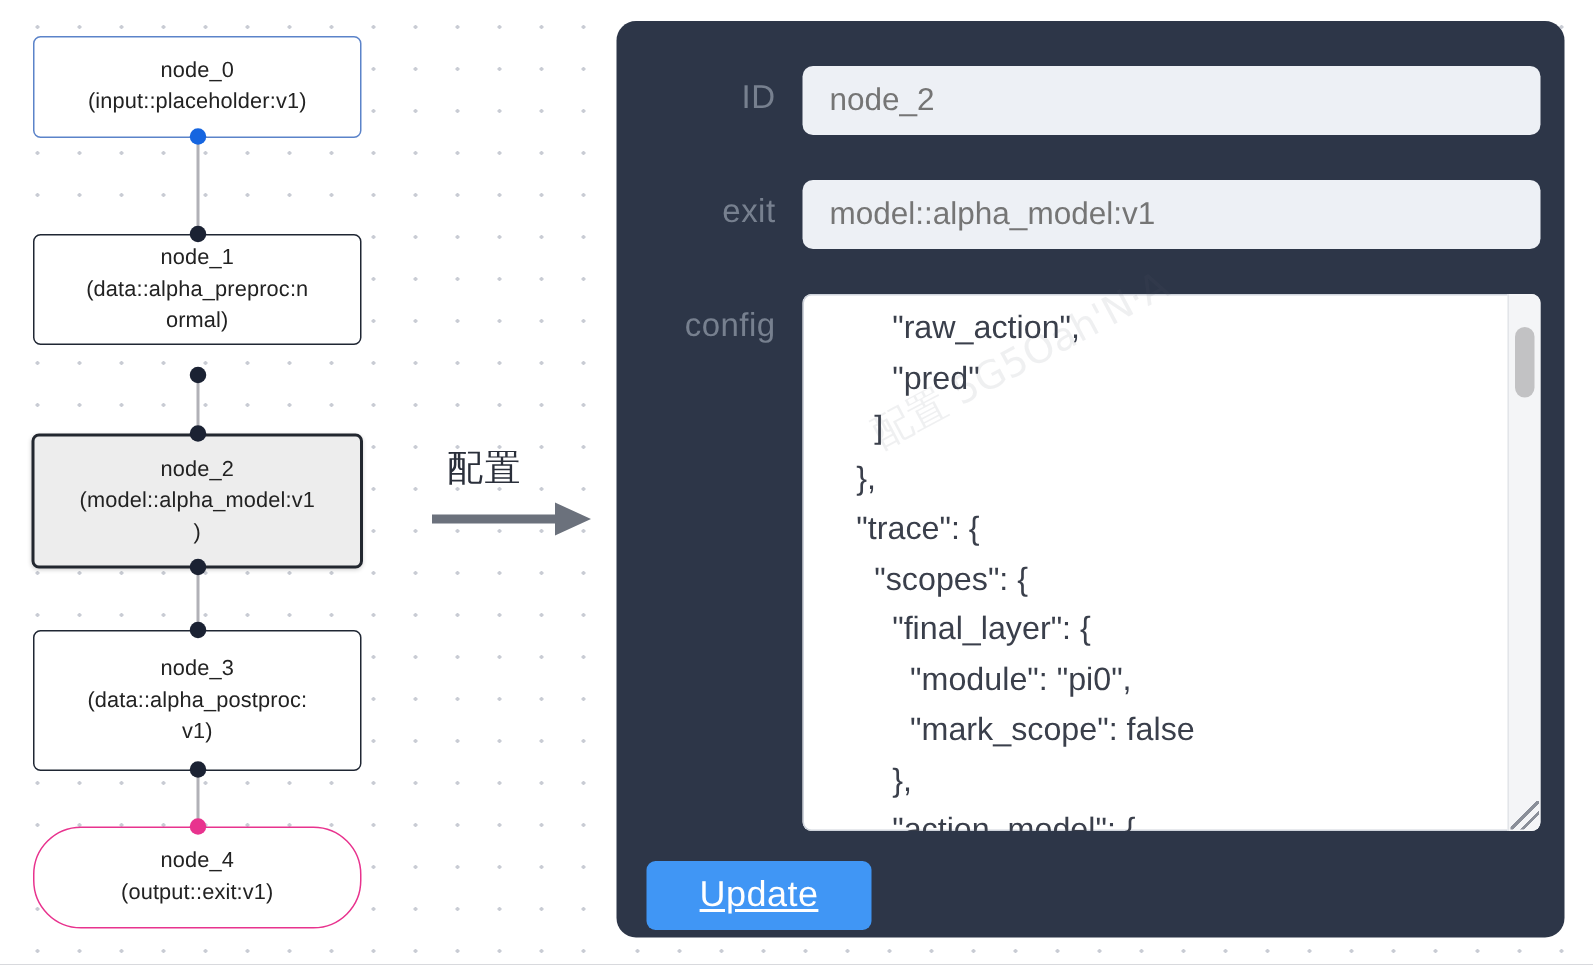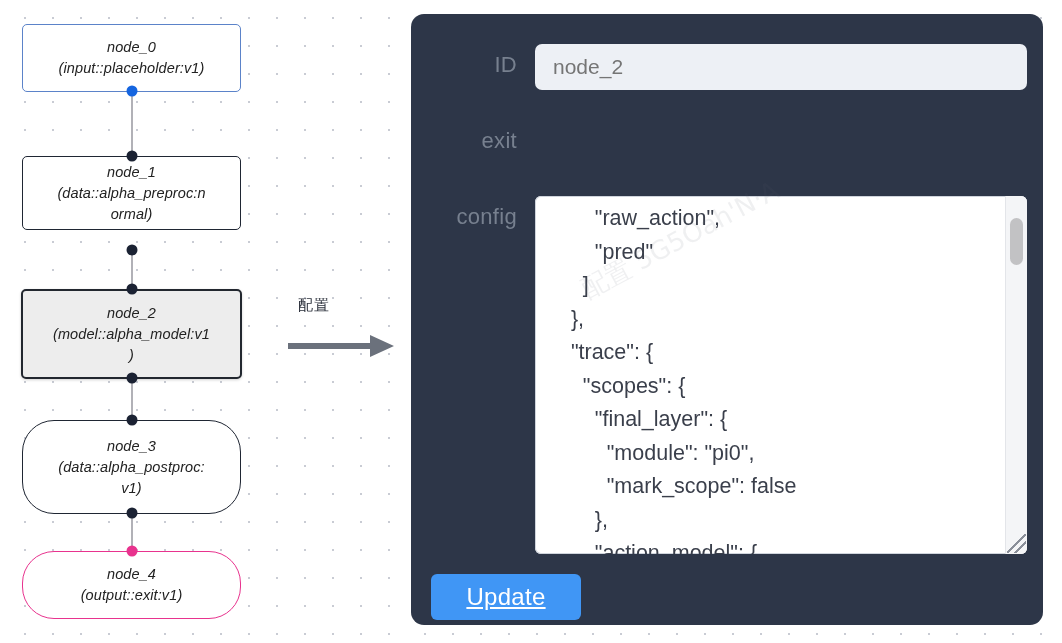--- a/index.html
+++ b/index.html
@@ -37,21 +37,21 @@
     display: flex;
     align-items: center;
     justify-content: center;
     text-align: center;
     font-size: 14.5px;
     line-height: 21px;
     color: #222222;
     padding: 2px 10px;
     letter-spacing: 0.1px;
   }
-  .node .nlabel { display: block; white-space: pre-line; font-style: italic; }
+  .node .nlabel { display: block; white-space: pre-line; }
 
   .node.n-input  { border-color: #5b83c9; }
   .node.n-output { border-color: #e8338e; border-radius: 32px; }
   .node.n-selected {
     background: #ededed;
     border-color: #22272f;
     border-width: 2px;
     box-shadow: 0 1px 3px rgba(0,0,0,0.18);
   }
 
@@ -79,21 +79,21 @@
     position: absolute;
     left: 288px;
     top: 296px;
     width: 112px;
     height: 80px;
     z-index: 8;
   }
   #transition .tlabel {
     position: absolute;
     left: 10px; top: 0;
-    font-size: 15px;
+    font-size: 24px;
     color: #2a2f3a;
     font-family: "DejaVu Sans", sans-serif;
     letter-spacing: 1px;
   }
   #transition .arrow-wrap {
     position: absolute;
     left: 0; top: 36px;
     width: 108px; height: 28px;
   }
 
@@ -261,21 +261,21 @@
   <div class="handle" style="left:132px; top:250px;"></div>
 
   <div class="node n-selected" style="left:21px; top:289px; width:221px; height:90px;">
     <span class="nlabel">node_2
 (model::alpha_model:v1
 )</span>
   </div>
   <div class="handle" style="left:132px; top:289px;"></div>
   <div class="handle" style="left:132px; top:378px;"></div>
 
-  <div class="node" style="left:22px; top:420px; width:219px; height:94px;border-radius:32px;">
+  <div class="node" style="left:22px; top:420px; width:219px; height:94px;">
     <span class="nlabel">node_3
 (data::alpha_postproc:
 v1)</span>
   </div>
   <div class="handle" style="left:132px; top:420px;"></div>
   <div class="handle" style="left:132px; top:513px;"></div>
 
   <div class="node n-output" style="left:22px; top:551px; width:219px; height:68px;">
     <span class="nlabel">node_4
 (output::exit:v1)</span>
@@ -296,20 +296,21 @@
 
 <div id="config-panel">
 
   <div class="field-row" id="id-row">
     <div class="field-label">ID</div>
     <input class="field-input" id="id-input" type="text" placeholder="node_2" style="">
   </div>
 
   <div class="field-row" id="type-row">
     <div class="field-label">exit</div>
+    <input class="field-input" id="type-input" type="text" placeholder="model::alpha_model:v1" style="">
   </div>
 
   <div class="field-row" id="config-row">
     <div class="field-label">config</div>
     <div id="config-textarea-wrap">
       <pre id="config-text">        "raw_action",
         "pred"
       ]
     },
     "trace": {

